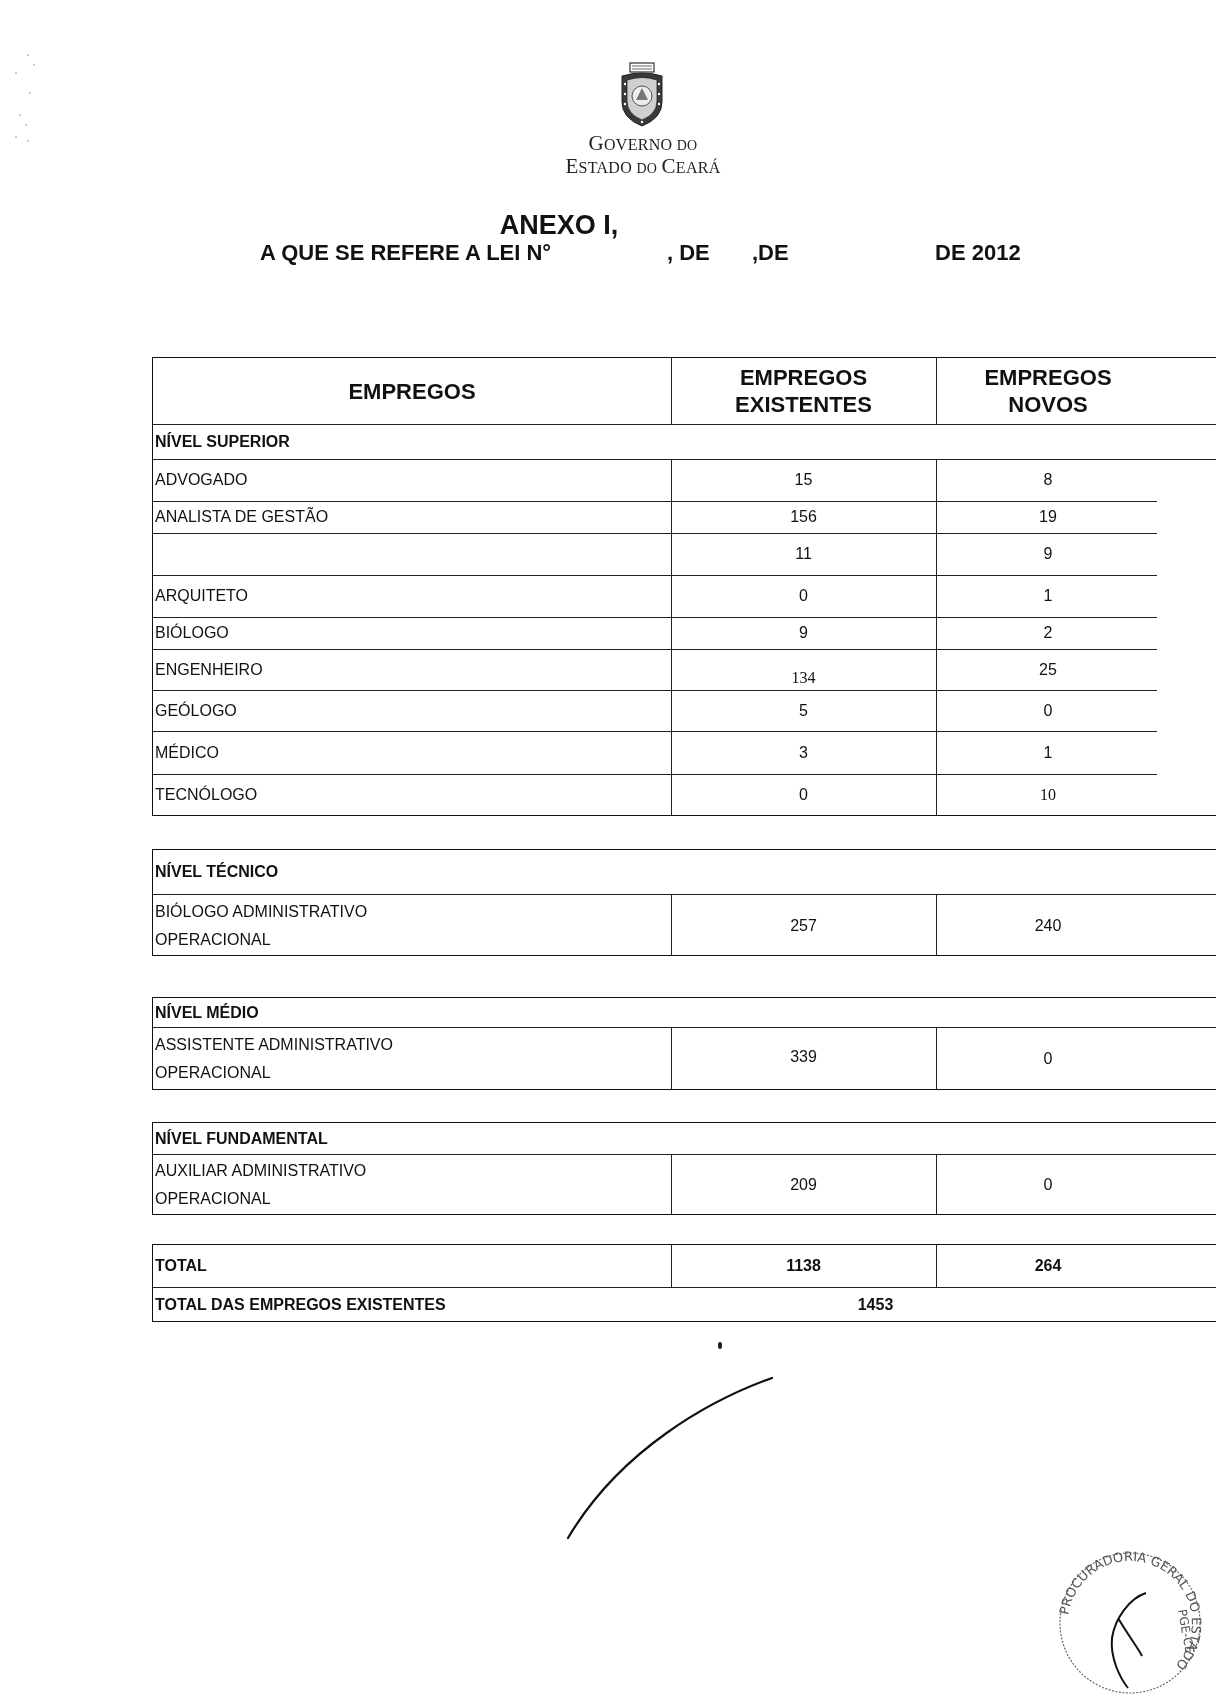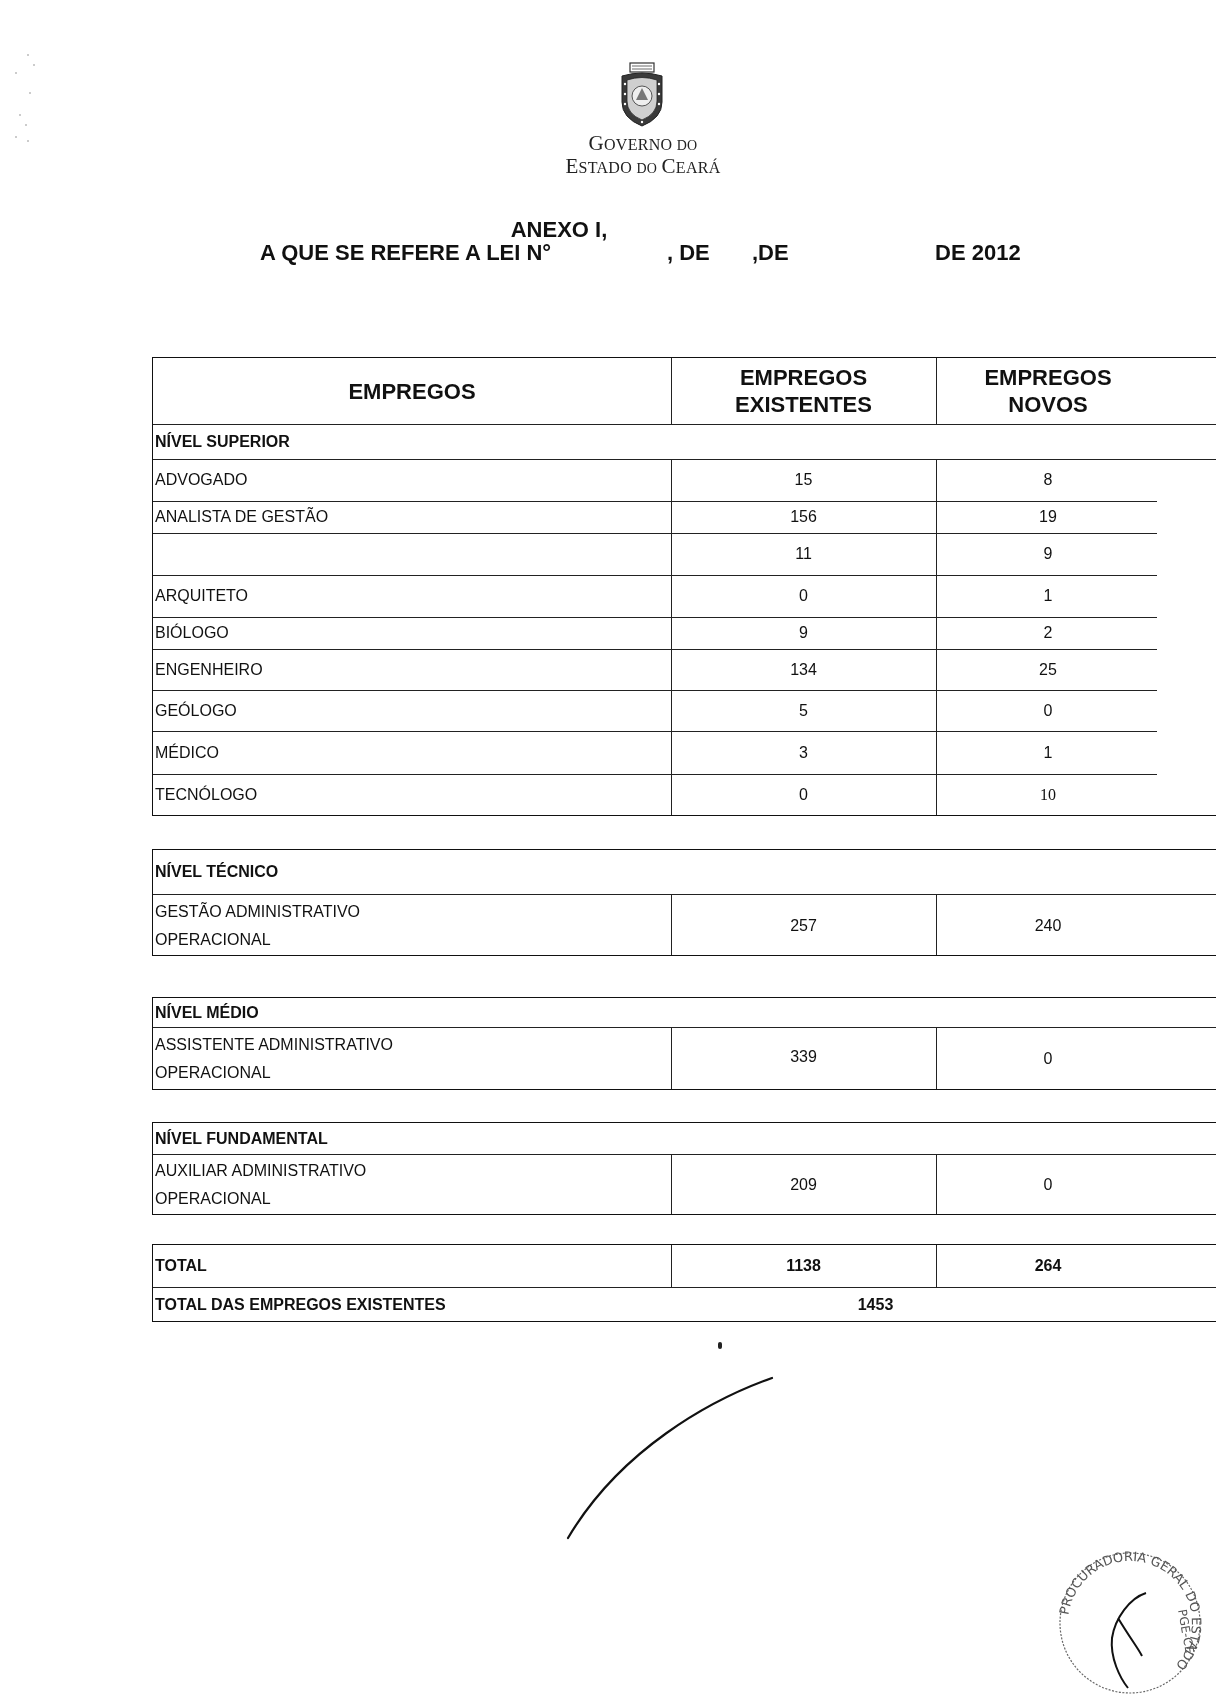--- a/index.html
+++ b/index.html
@@ -6,21 +6,21 @@
   body { width: 1216px; height: 1703px; position: relative; overflow: hidden; color: #111; font-family: "Liberation Sans", sans-serif; }
   .abs { position: absolute; }
 
   
   .crest { left: 618px; top: 62px; width: 48px; height: 66px; }
   .gov { left: 508px; top: 133px; width: 270px; text-align: center; font-family: "Liberation Serif", serif; color: #222; line-height: 21px; }
   .gov .sm { font-size: 14px; }
   .gov .l1 .cap, .gov .l2 .cap { font-size: 21px; }
   .gov .l1, .gov .l2 { font-size: 16px; letter-spacing: 0.3px; }
 
-  .title1 { left: 0; width: 1040px; top: 217px; text-align: center; font-weight: bold; font-size: 22px; padding-left: 78px; box-sizing: border-box; }
+  .title1 { left: 0; width: 1040px; top: 210px; text-align: center; font-weight: bold; font-size: 27px; padding-left: 78px; box-sizing: border-box; }
   .title2 { top: 240px; font-weight: bold; font-size: 22px; white-space: pre; }
 
   
   .tbl { position: absolute; left: 152px; width: 1069px; border: 1.5px solid #111; box-sizing: border-box; margin-top: 32px; }
   .cell { position: absolute; box-sizing: border-box; display: flex; align-items: center; font-size: 16px; }
   .hline { position: absolute; left: 0; right: 0; height: 0; border-top: 1.3px solid #222; }
   .vline { position: absolute; top: 0; bottom: 0; width: 0; border-left: 1.2px solid #222; }
   .c1 { left: 0; width: 518px; padding-left: 2px; }
   .c2 { left: 518px; width: 265px; justify-content: center; }
   .c3 { left: 783px; width: 224px; justify-content: center; }
@@ -137,21 +137,21 @@
       <div style="position: absolute; left: 0px; top: 259px; width: 1004px; height: 32px;">
         <div class="cell c1" style="top: 0px; height: 32px;">BIÓLOGO</div>
         <div class="cell c2" style="top: 0px; height: 32px;">9</div>
         <div class="cell c3" style="top: 0px; height: 32px;">2</div>
         <div class="vline" style="left: 518px;"></div>
         <div class="vline" style="left: 783px;"></div>
         <div class="hline" style="top: 32px;"></div>
       </div>
       <div style="position: absolute; left: 0px; top: 291px; width: 1004px; height: 41px;">
         <div class="cell c1" style="top: 0px; height: 41px;">ENGENHEIRO</div>
-        <div class="cell c2" style="top: 0px; height: 41px;">134</div>
+        <div class="cell c2" style="top: 8px; height: 41px; font-family: Liberation Serif, serif;">134</div>
         <div class="cell c3" style="top: 0px; height: 41px;">25</div>
         <div class="vline" style="left: 518px;"></div>
         <div class="vline" style="left: 783px;"></div>
         <div class="hline" style="top: 41px;"></div>
       </div>
       <div style="position: absolute; left: 0px; top: 332px; width: 1004px; height: 41px;">
         <div class="cell c1" style="top: 0px; height: 41px;">GEÓLOGO</div>
         <div class="cell c2" style="top: 0px; height: 41px;">5</div>
         <div class="cell c3" style="top: 0px; height: 41px;">0</div>
         <div class="vline" style="left: 518px;"></div>
@@ -175,21 +175,21 @@
       </div>
     </div>
 </div>
 
 <div class="tbl" style="top:817px; height:107px;">
   <div class="cell c1 bold" style="top:0; height:44px; width:1007px;">NÍVEL TÉCNICO</div>
   <div class="hline" style="top:44px;"></div>
   <div class="vline" style="left:518px; top:44px;"></div>
   <div class="vline" style="left:783px; top:44px;"></div>
   <div class="cell c1 twoline" style="top:45px; height:61px; flex-direction:column; align-items:flex-start; justify-content:center;">
-    <span>GESTÃO ADMINISTRATIVO</span>
+    <span>BIÓLOGO ADMINISTRATIVO</span>
     <span>OPERACIONAL</span>
   </div>
   <div class="cell c2" style="top:45px; height:61px;">257</div>
   <div class="cell c3" style="top:45px; height:61px;">240</div>
 </div>
 
 <div class="tbl" style="top:965px; height:93px;">
   <div class="cell c1 bold" style="top:0; height:29px; width:1007px;">NÍVEL MÉDIO</div>
   <div class="hline" style="top:29px;"></div>
   <div class="vline" style="left:518px; top:29px;"></div>

